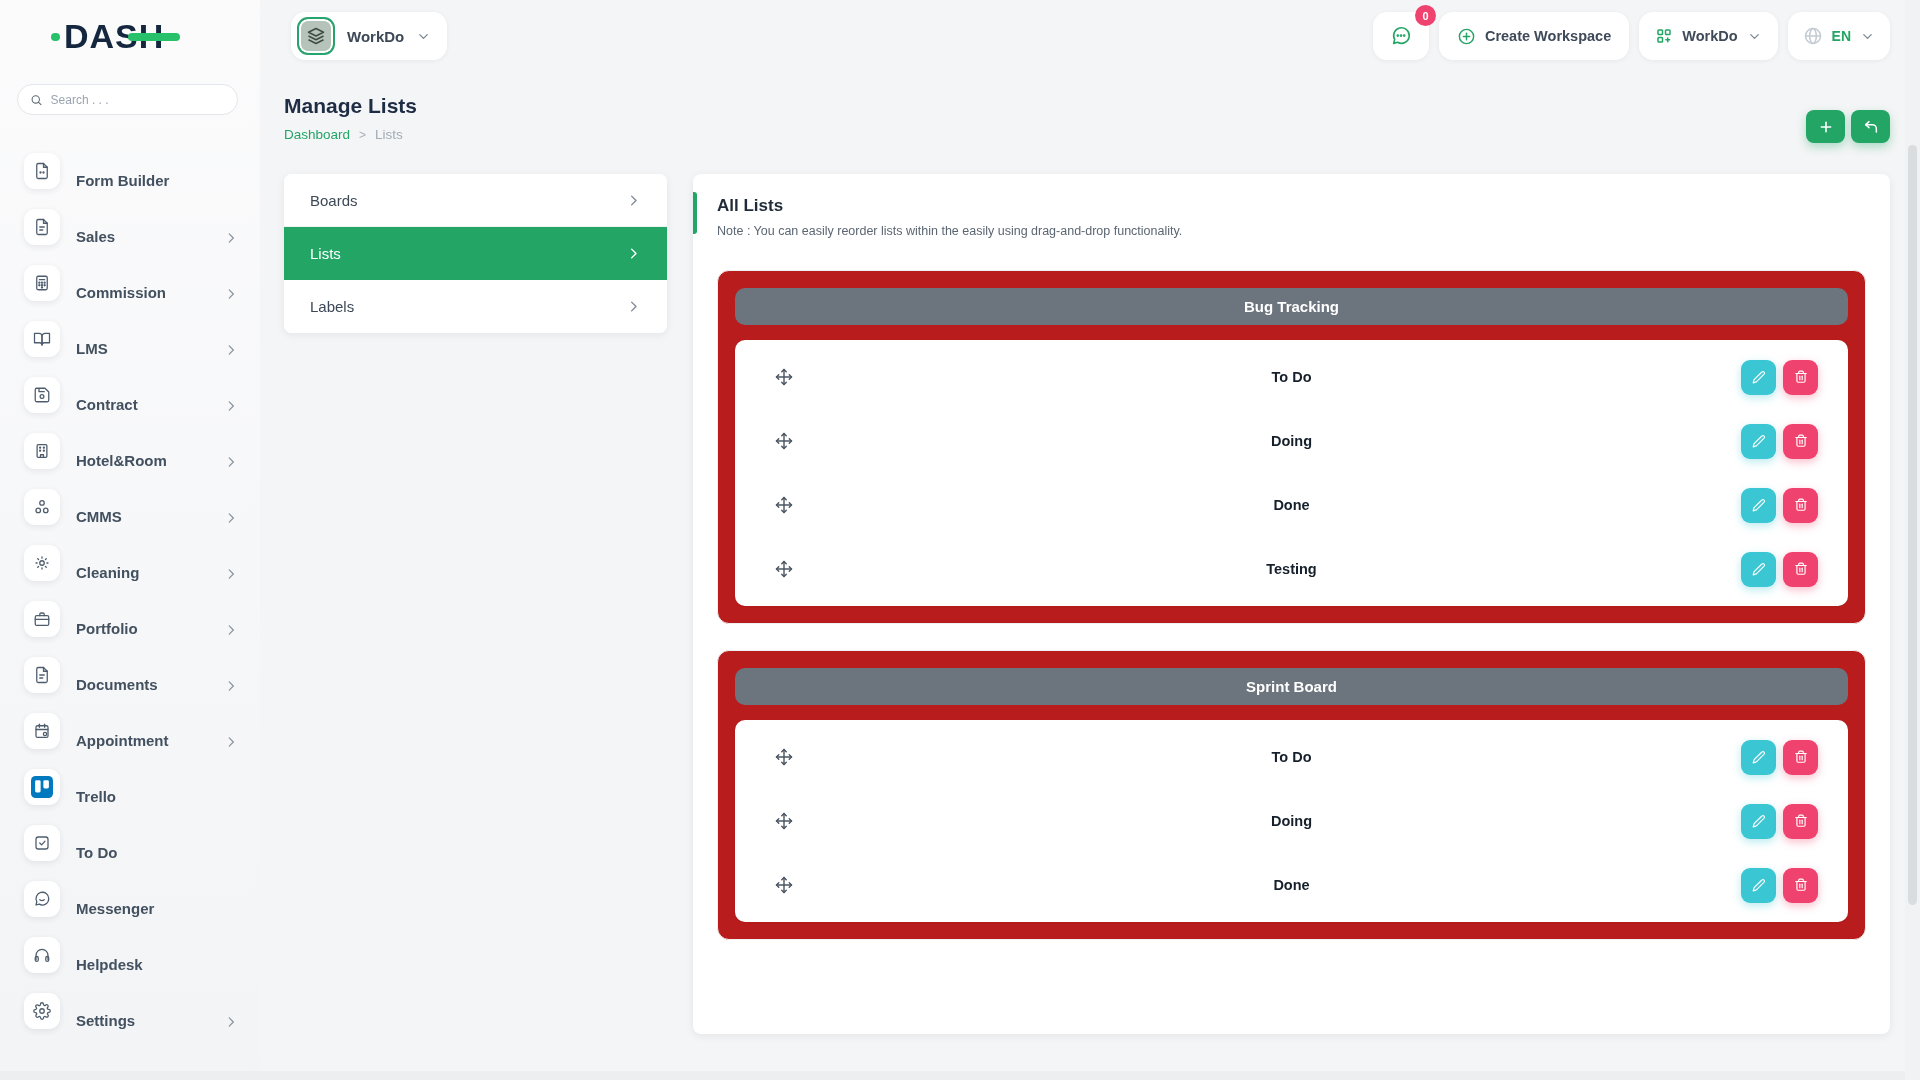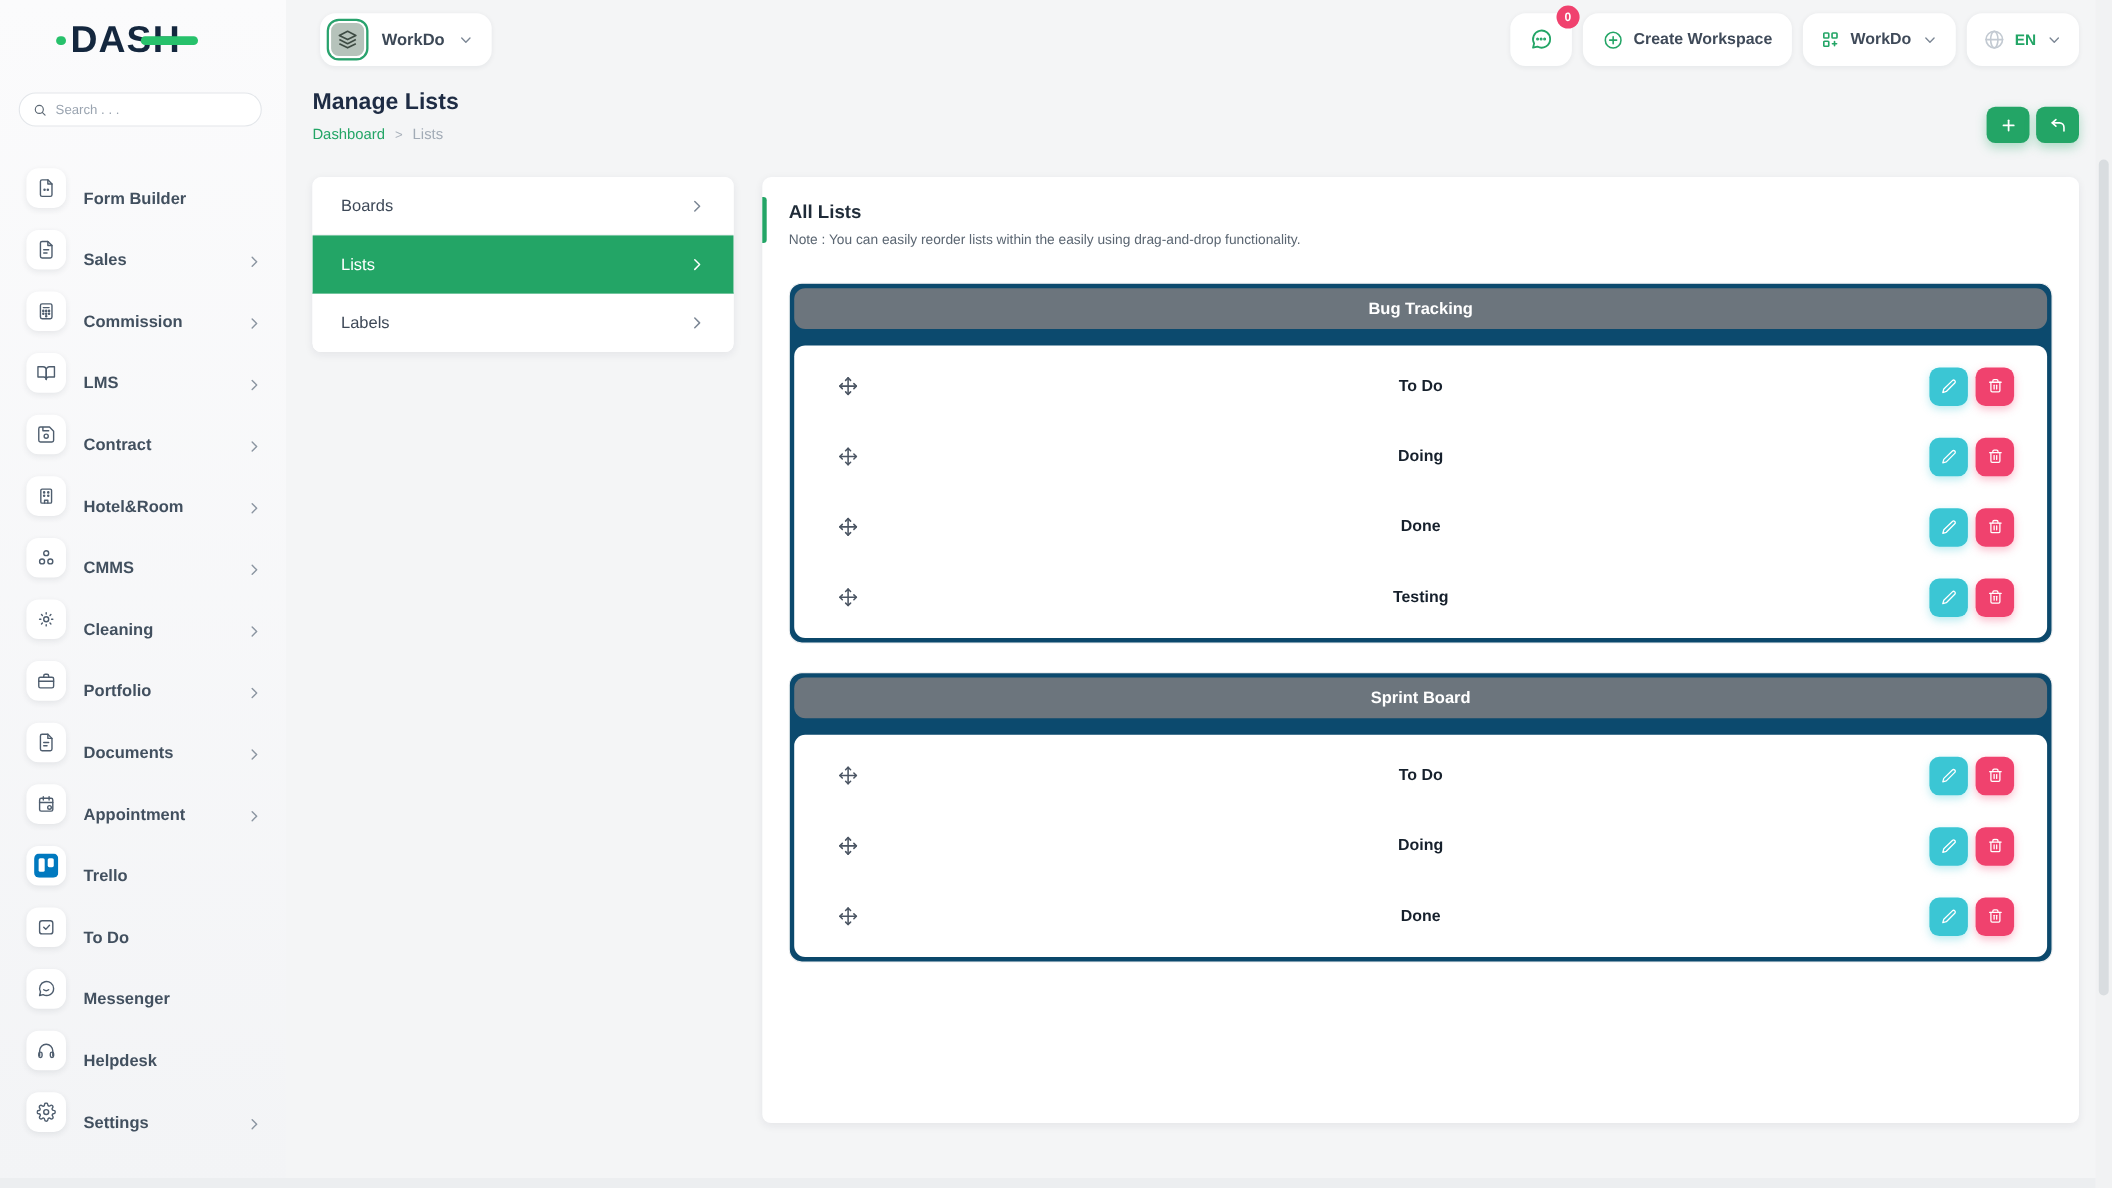--- a/index.html
+++ b/index.html
@@ -71,21 +71,21 @@
   }
   .create-chip { height:48px; padding:0 18px; gap:9px; font-size:14.5px; font-weight:700; color:#3f4a59; }
   .create-chip .icn { width:19px; height:19px; color:#23a566; }
   .app-chip { height:48px; padding:0 16px; gap:9px; font-size:14.5px; font-weight:600; color:#3f4a59; }
   .app-chip .icn.grid { width:18px; height:18px; color:#23a566; }
   .lang-chip { height:48px; padding:0 15px; gap:9px; }
   .lang-chip .globe { width:20px; height:20px; color:#c3cad2; }
   .lang-label { font-size:14px; font-weight:700; color:#23a566; }
 
   
-  .main { position:absolute; left:260px; top:59px; width:1630px; }
+  .main { position:absolute; left:260px; top:72px; width:1630px; }
   .page-head { padding:22px 0 0 24px; }
   .page-title { font-size:21px; font-weight:700; color:#1e2c44; }
   .breadcrumb { margin-top:9px; font-size:13.5px; display:flex; gap:9px; align-items:flex-end; }
   .bc-home { color:#23a566; cursor:pointer; }
   .bc-sep { color:#a8b0ba; font-size:12px; }
   .bc-current { color:#a2abb6; }
   .float-actions { position:absolute; top:38px; right:0; display:flex; gap:6px; }
   .btn-green {
     width:39px; height:33px; border-radius:8px; background:#23a566; color:#fff;
     display:flex; align-items:center; justify-content:center; cursor:pointer;
@@ -115,22 +115,22 @@
     flex:1; margin-left:26px; background:#fff; border-radius:8px;
     box-shadow:0 2px 8px rgba(25,35,55,.07); min-height:860px;
     position:relative; padding-bottom:30px;
   }
   .panel-head { padding:22px 24px 6px; position:relative; }
   .panel-accent { position:absolute; left:0; top:18px; width:4px; height:42px; background:#23a566; border-radius:0 3px 3px 0; }
   .panel-title { font-size:17px; font-weight:700; color:#1f2b38; }
   .panel-note { font-size:12.5px; color:#5b6672; margin-top:8px; }
 
   .board-section {
-    margin:26px 24px 0; background:#0c4a6e; border:1px solid #eef0f1;
-    border-radius:12px; padding:4px;
+    margin:26px 24px 0; background:#b91c1c; border:1px solid #eef0f1;
+    border-radius:12px; padding:17px;
   }
   .board-header {
     height:37px; background:#6c757d; border-radius:10px;
     display:flex; align-items:center; justify-content:center;
     color:#fff; font-weight:700; font-size:15px;
   }
   .rows-card { background:#fff; border-radius:10px; margin-top:15px; padding:5px 0; box-shadow:0 1px 3px rgba(0,0,0,.05); }
   .list-row { height:64px; position:relative; display:flex; align-items:center; }
   .row-handle { position:absolute; left:40px; width:18px; height:18px; color:#4b5563; cursor:move; }
   .row-label { flex:1; text-align:center; font-weight:700; font-size:14.5px; color:#16202c; }

